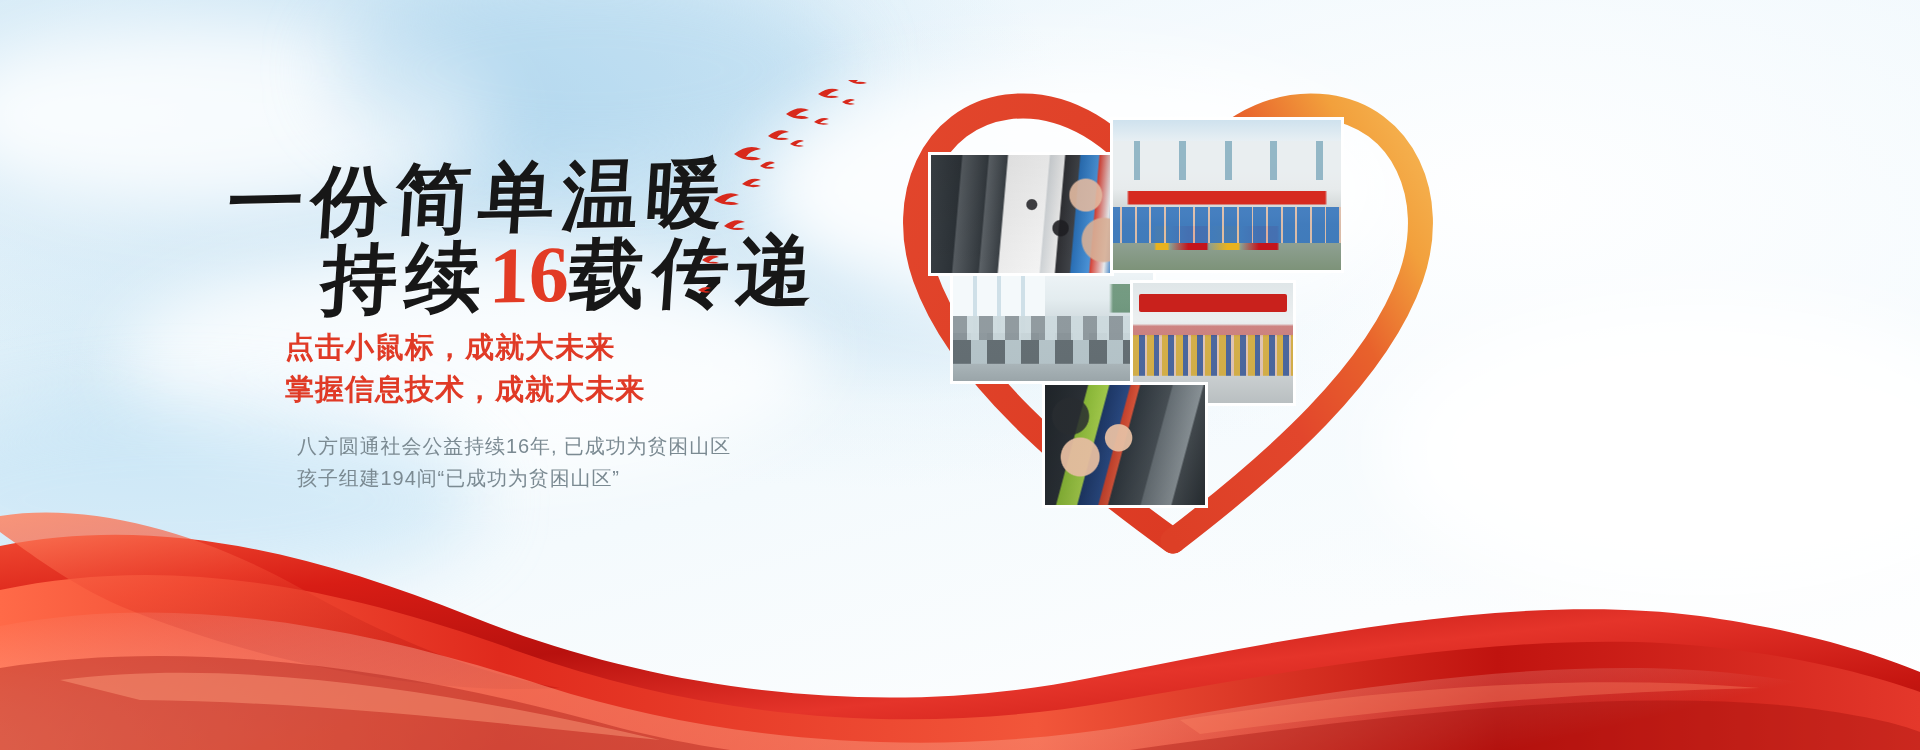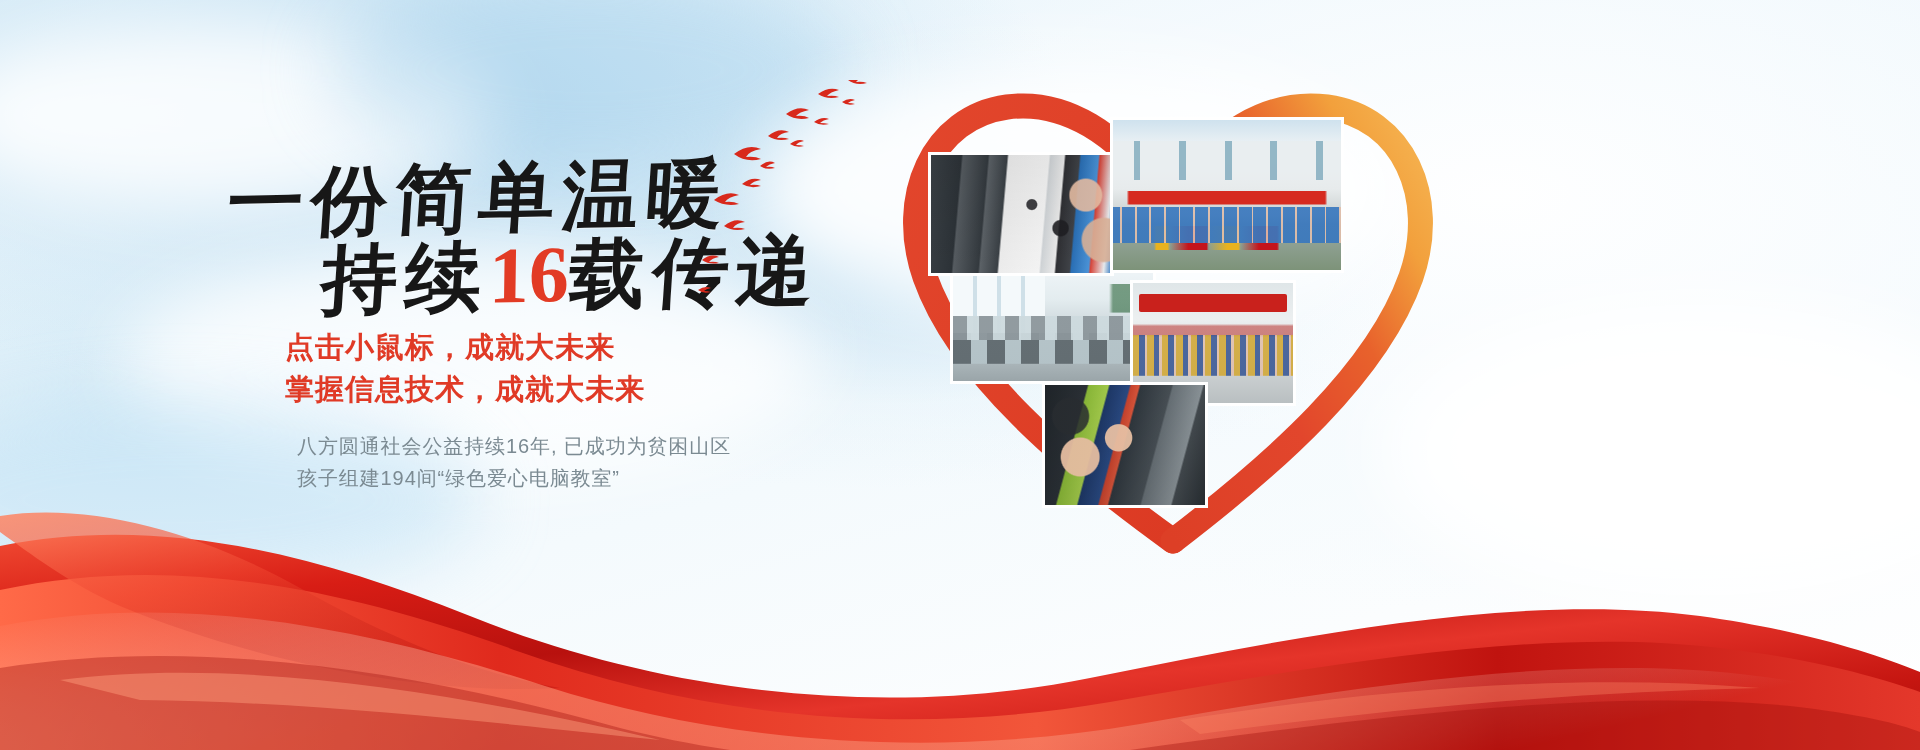--- a/index.html
+++ b/index.html
@@ -215,21 +215,21 @@
       <span>持续</span><span class="num">16</span><span>载传递</span>
     </div>
 
     <div id="slogan">
       <div>点击小鼠标，成就大未来</div>
       <div>掌握信息技术，成就大未来</div>
     </div>
 
     <div id="body-copy">
       <div>八方圆通社会公益持续16年, 已成功为贫困山区</div>
-      <div>孩子组建194间“绿色爱心电脑教室”</div>
+      <div>孩子组建194间“已成功为贫困山区”</div>
     </div>
   </div>
 
   <div id="birds">
     <svg width="230" height="230" viewBox="0 0 230 230" xmlns="http://www.w3.org/2000/svg">
       <g fill="#d8291c">
         <path d="M12 180 q9-7 17-3 q-7 1-10 5 q6-1 10 1 q-10 2-17-3z"></path>
         <path d="M34 146 q11-9 21-4 q-9 1-12 6 q7-1 12 1 q-12 3-21-3z"></path>
         <path d="M24 120 q13-10 25-5 q-11 2-14 7 q8-1 14 2 q-14 3-25-4z"></path>
         <path d="M52 104 q10-8 19-4 q-8 1-11 5 q6-1 11 1 q-11 3-19-2z"></path>

